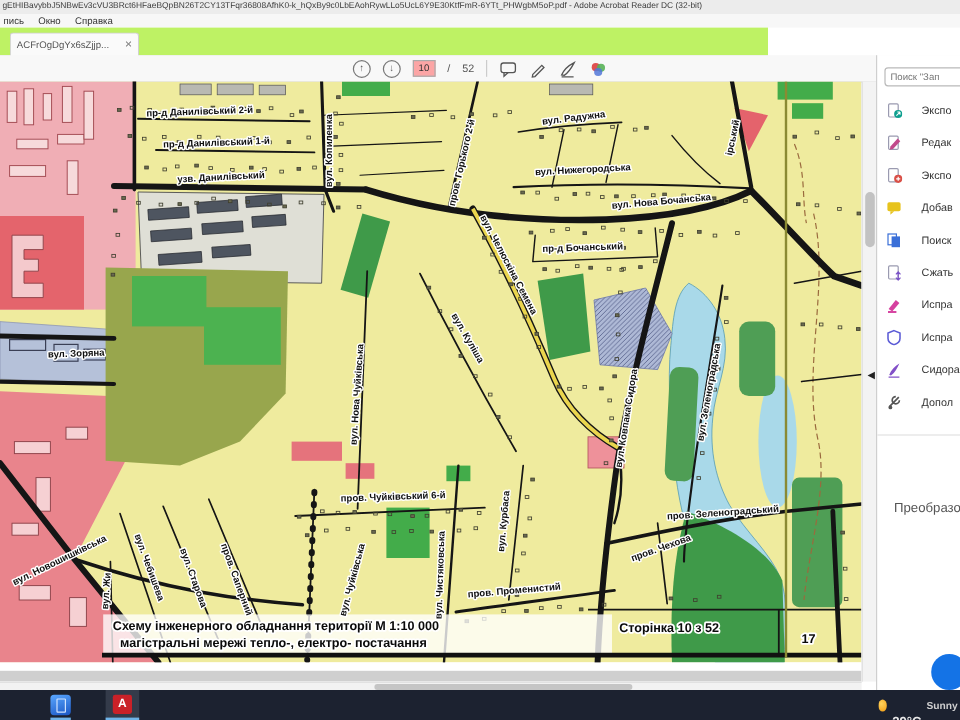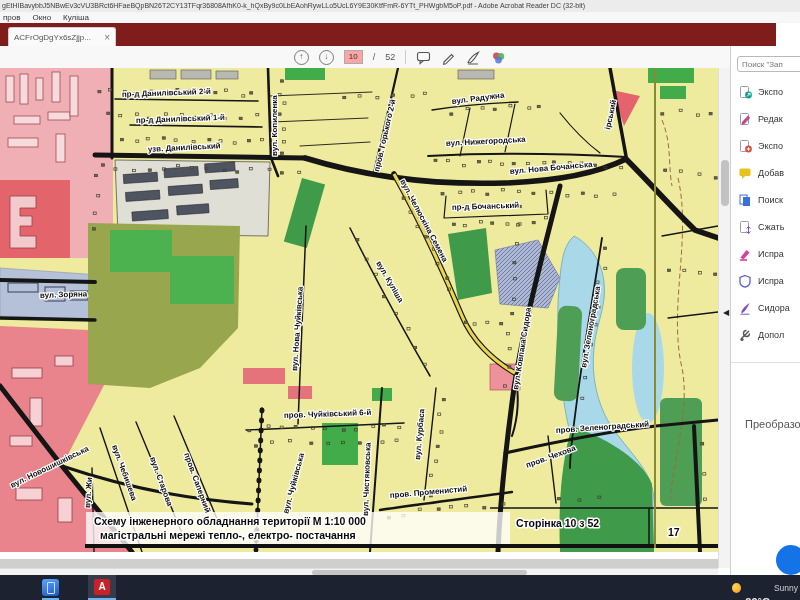--- a/index.html
+++ b/index.html
@@ -4,21 +4,21 @@
 <style>
   html,body{margin:0;padding:0;}
   body{width:800px;height:600px;overflow:hidden;position:relative;background:#fff;
        font-family:"Liberation Sans",sans-serif;}
   
   .titlebar{position:absolute;left:0;top:0;width:800px;height:12px;background:#ececec;
     font-size:7px;line-height:12px;color:#3c3c3c;white-space:nowrap;overflow:hidden;padding-left:2px;}
   .menubar{position:absolute;left:0;top:12px;width:800px;height:11px;background:#f7f7f7;
     display:flex;gap:12px;align-items:center;padding-left:3px;font-size:8px;color:#333;}
   .menubar span{cursor:default;}
-  .tabbar{position:absolute;left:0;top:23px;width:776px;height:23px;background:#7f1d1d;
+  .tabbar{position:absolute;left:0;top:23px;width:640px;height:23px;background:#bef264;
     border-bottom:1px solid #d2d2d2;}
   .tab{position:absolute;left:8px;top:4px;width:96px;height:19px;background:#fafafa;
     border:1px solid #d0d0d0;border-bottom:none;border-radius:3px 3px 0 0;
     font-size:8px;color:#555;display:flex;align-items:center;padding:0 5px;gap:4px;}
   .tab .close{margin-left:auto;color:#777;font-size:10px;line-height:10px;}
   .toolbar{position:absolute;left:0;top:46px;width:800px;height:22px;background:#f8f8f8;
     border-bottom:1px solid #cfcfcf;display:flex;align-items:center;justify-content:center;
     gap:10px;font-size:9px;color:#555;}
   .circlebtn{width:13px;height:13px;border:1px solid #777;border-radius:50%;font-size:8px;
     line-height:12px;text-align:center;color:#555;}
@@ -35,21 +35,21 @@
   .vscroll{position:absolute;left:718px;top:68px;width:12px;height:500px;background:#f3f3f3;
     border-left:1px solid #dedede;}
   .vthumb{position:absolute;left:2px;top:92px;width:8px;height:46px;background:#c2c2c2;border-radius:4px;}
   .hscroll{position:absolute;left:0;top:568px;width:718px;height:7px;background:#f2f2f2;border-top:1px solid #ddd;}
   .hthumb{position:absolute;left:312px;top:1px;width:215px;height:5px;background:#c5c5c5;border-radius:3px;}
   
   .panel{position:absolute;left:730px;top:46px;width:70px;height:529px;background:#fff;
     border-left:1px solid #cfcfcf;overflow:hidden;}
   .search{margin:10px 0 0 6px;width:74px;height:14px;border:1px solid #b9b9b9;border-radius:3px;
     font-size:8px;color:#999;padding:0 4px;font-family:"Liberation Sans",sans-serif;}
-  .tool-row{display:flex;align-items:center;gap:6px;height:27px;padding-left:7px;
+  .tool-row{display:flex;align-items:center;gap:16px;height:27px;padding-left:7px;
     font-size:9px;color:#333;white-space:nowrap;cursor:pointer;}
   .tool-ic{width:14px;height:14px;flex:0 0 14px;}
   .pdivider{border-top:1px solid #e2e2e2;margin-top:14px;}
   .promo{margin:55px 0 0 14px;font-size:11px;color:#555;white-space:nowrap;}
   .bluebtn{position:absolute;left:45px;top:499px;width:30px;height:30px;border-radius:50%;
     background:#1473e6;}
   .collapse{position:absolute;left:723px;top:308px;font-size:8px;color:#222;line-height:10px;}
   
   .taskbar{position:absolute;left:0;top:575px;width:800px;height:25px;background:#1c2230;
     display:flex;align-items:center;}
@@ -58,31 +58,31 @@
   .tb-app::after{content:"";position:absolute;left:5px;top:3px;width:6px;height:10px;
     border:1px solid #cfe3ff;border-radius:1px;}
   .tb-ind{position:absolute;top:23px;height:2px;background:#6fb3e8;}
   .tb-acro-wrap{position:absolute;left:88px;top:0;width:28px;height:25px;background:#343b4a;}
   .tb-acro{position:absolute;left:6px;top:4px;width:16px;height:16px;background:#ca2128;
     border-radius:2px;color:#fff;font-weight:bold;font-size:10px;line-height:16px;text-align:center;}
   .weather{position:absolute;right:0;top:0;height:25px;display:flex;align-items:center;gap:4px;
     padding-right:2px;overflow:hidden;width:66px;}
   .sun{width:10px;height:10px;border-radius:50%;background:radial-gradient(circle at 35% 35%,#ffd35c,#f39c12);}
   .wtemp{font-size:11px;color:#e8e8e8;font-weight:bold;white-space:nowrap;margin-top:28px;}
-  .wcond{font-size:8.5px;color:#cfcfcf;white-space:nowrap;}
+  .wcond{font-size:8.5px;color:#cfcfcf;white-space:nowrap;font-weight:bold;}
 </style>
 </head>
 <body>
 
 <div class="titlebar">gEtHIBavybbJ5NBwEv3cVU3BRct6HFaeBQpBN26T2CY13TFqr36808AfhK0-k_hQxBy9c0LbEAohRywLLo5UcL6Y9E30KtfFmR-6YTt_PHWgbM5oP.pdf - Adobe Acrobat Reader DC (32-bit)</div>
 
 <div class="menubar">
-  <span>пров</span>
+  <span>пись</span>
   <span>Окно</span>
-  <span>Куліша</span>
+  <span>Справка</span>
 </div>
 
 <div class="tabbar">
   <div class="tab">
     <span>ACFrOgDgYx6sZjjp...</span>
     <span class="close">×</span>
   </div>
 </div>
 
 <div class="toolbar">

